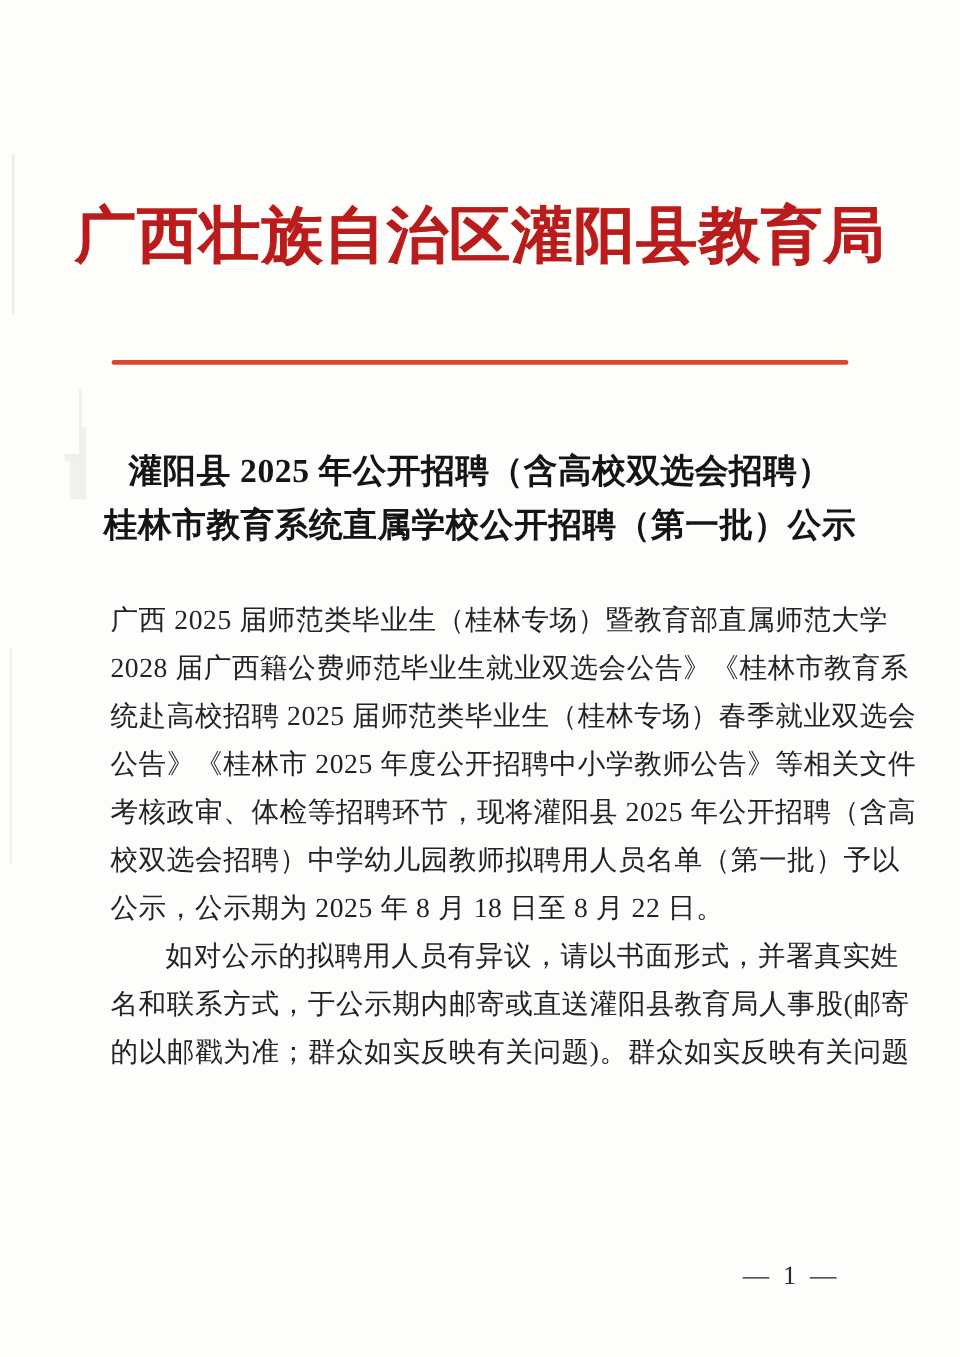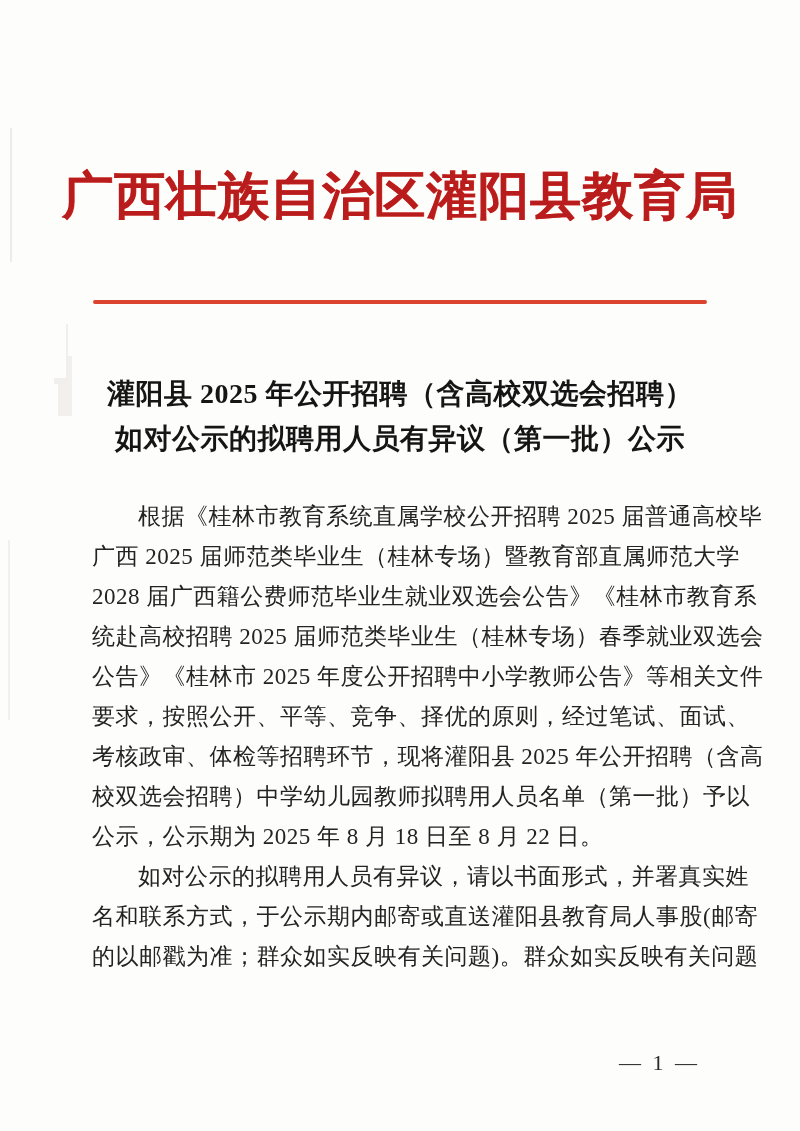--- a/index.html
+++ b/index.html
@@ -109,30 +109,28 @@
   <div class="artifact-v1"></div>
   <div class="artifact-v2"></div>
   <div class="artifact-speck"></div>
 
   <div class="agency-name">广西壮族自治区灌阳县教育局</div>
 
   <div class="red-divider"></div>
 
   <div class="doc-title">
     <div class="t-line">灌阳县 2025 年公开招聘（含高校双选会招聘）</div>
-    <div class="t-line">如对公示的拟聘用人员有异议（第一批）公示</div>
+    <div class="t-line">桂林市教育系统直属学校公开招聘（第一批）公示</div>
   </div>
 
   <div class="body-text">
-    <div class="line indent">根据《桂林市教育系统直属学校公开招聘 2025 届普通高校毕</div>
     <div class="line">广西 2025 届师范类毕业生（桂林专场）暨教育部直属师范大学</div>
     <div class="line">2028 届广西籍公费师范毕业生就业双选会公告》《桂林市教育系</div>
     <div class="line">统赴高校招聘 2025 届师范类毕业生（桂林专场）春季就业双选会</div>
     <div class="line">公告》《桂林市 2025 年度公开招聘中小学教师公告》等相关文件</div>
-    <div class="line">要求，按照公开、平等、竞争、择优的原则，经过笔试、面试、</div>
     <div class="line">考核政审、体检等招聘环节，现将灌阳县 2025 年公开招聘（含高</div>
     <div class="line">校双选会招聘）中学幼儿园教师拟聘用人员名单（第一批）予以</div>
     <div class="line">公示，公示期为 2025 年 8 月 18 日至 8 月 22 日。</div>
     <div class="line indent">如对公示的拟聘用人员有异议，请以书面形式，并署真实姓</div>
     <div class="line">名和联系方式，于公示期内邮寄或直送灌阳县教育局人事股(邮寄</div>
     <div class="line">的以邮戳为准；群众如实反映有关问题)。群众如实反映有关问题</div>
   </div>
 
   <div class="page-number">— 1 —</div>
 

